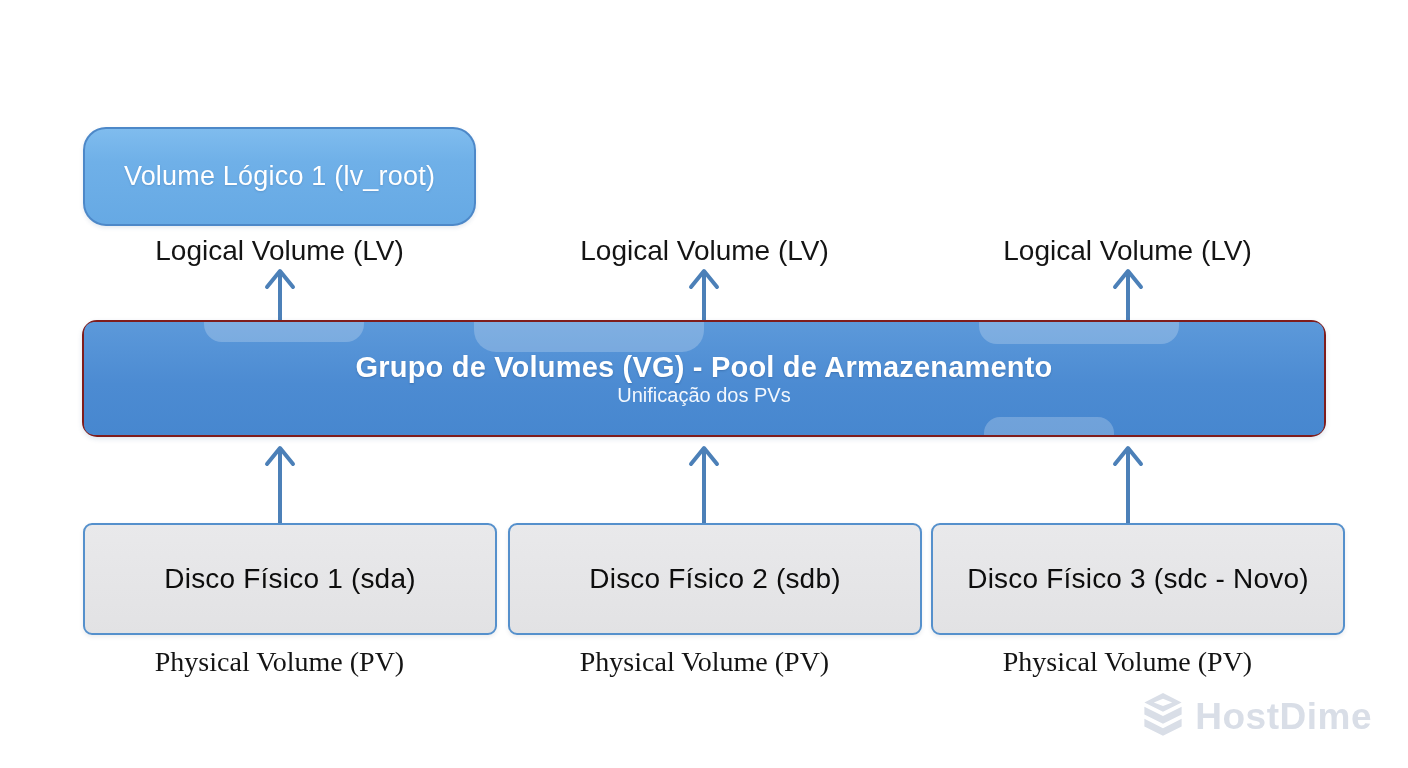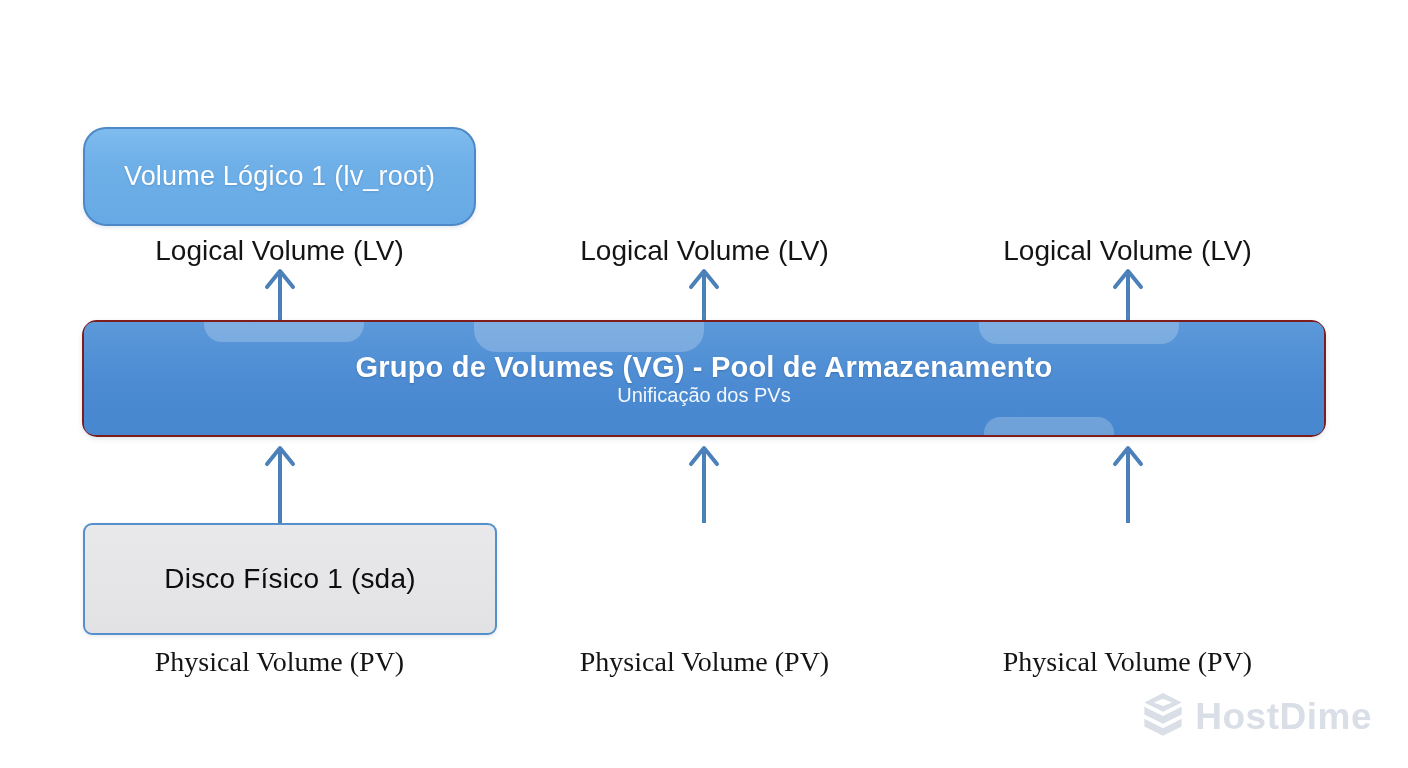--- a/index.html
+++ b/index.html
@@ -198,20 +198,26 @@
   <div class="arrow" style="left:1110px; top:443px;">
     <svg width="36" height="81" viewBox="0 0 36 81">
       <line x1="18" y1="80" x2="18" y2="7" stroke="#4c80b8" stroke-width="4"></line>
       <polyline points="5,21 18,5 31,21" fill="none" stroke="#4c80b8" stroke-width="4" stroke-linecap="round" stroke-linejoin="round"></polyline>
     </svg>
   </div>
 
   <div class="pv-box col1">
     <span class="pv-label">Disco Físico 1 (sda)</span>
   </div>
+  <div class="pv-box col2">
+    <span class="pv-label">Disco Físico 2 (sdb)</span>
+  </div>
+  <div class="pv-box col3">
+    <span class="pv-label">Disco Físico 3 (sdc - Novo)</span>
+  </div>
 
   <div class="sub-label pv col1">Physical Volume (PV)</div>
   <div class="sub-label pv col2">Physical Volume (PV)</div>
   <div class="sub-label pv col3">Physical Volume (PV)</div>
 
   <div class="watermark">
     <span>
       <svg width="44" height="46" viewBox="0 0 40 42">
         <path fill="#d9dee7" fill-rule="evenodd" d="M20,1 L37,9.5 L20,18 L3,9.5 Z  M20,6.2 L28.4,9.5 L20,12.8 L11.6,9.5 Z"></path>
         <path fill="#d9dee7" d="M3,13.5 L20,22 L37,13.5 L37,20.5 L20,29 L3,20.5 Z"></path>

